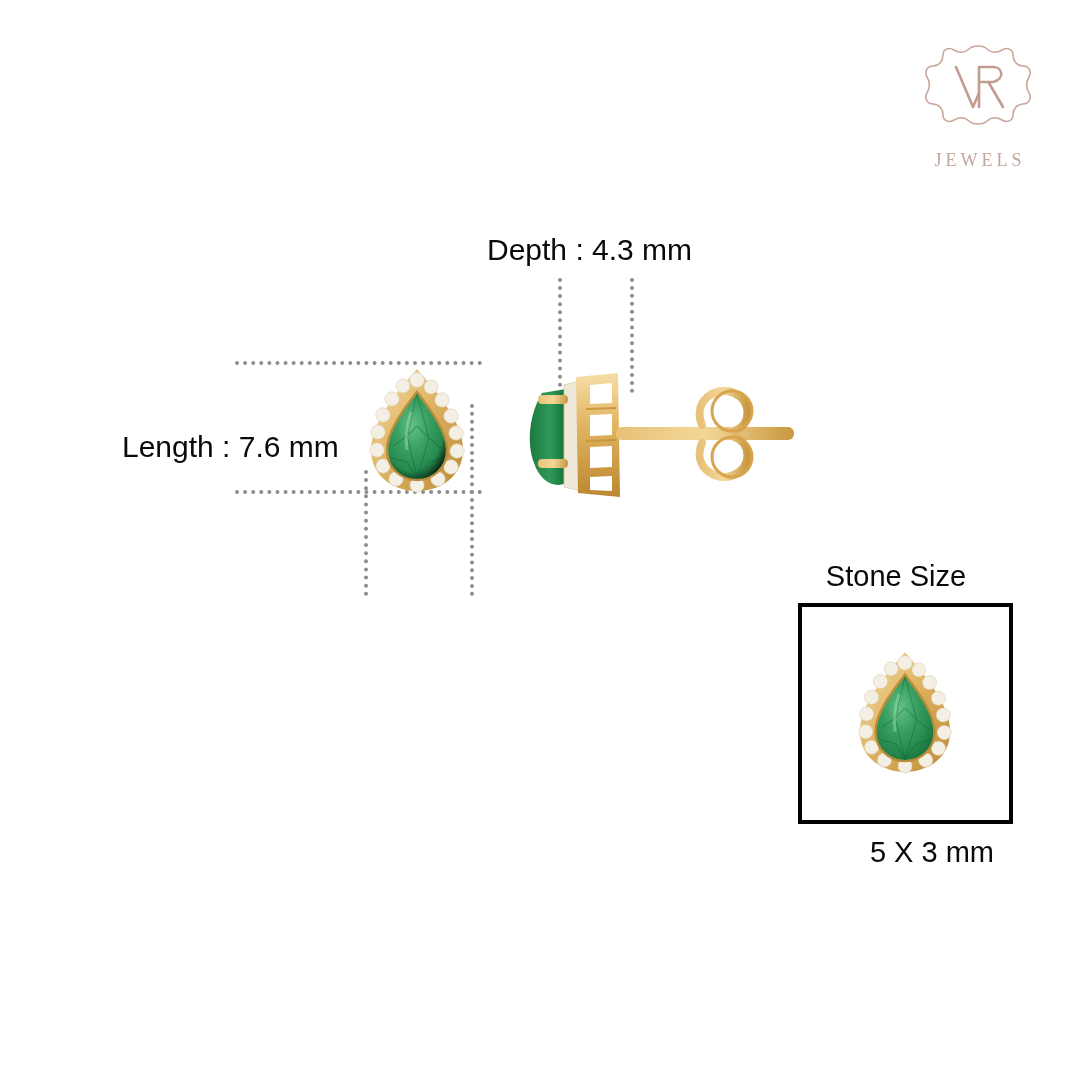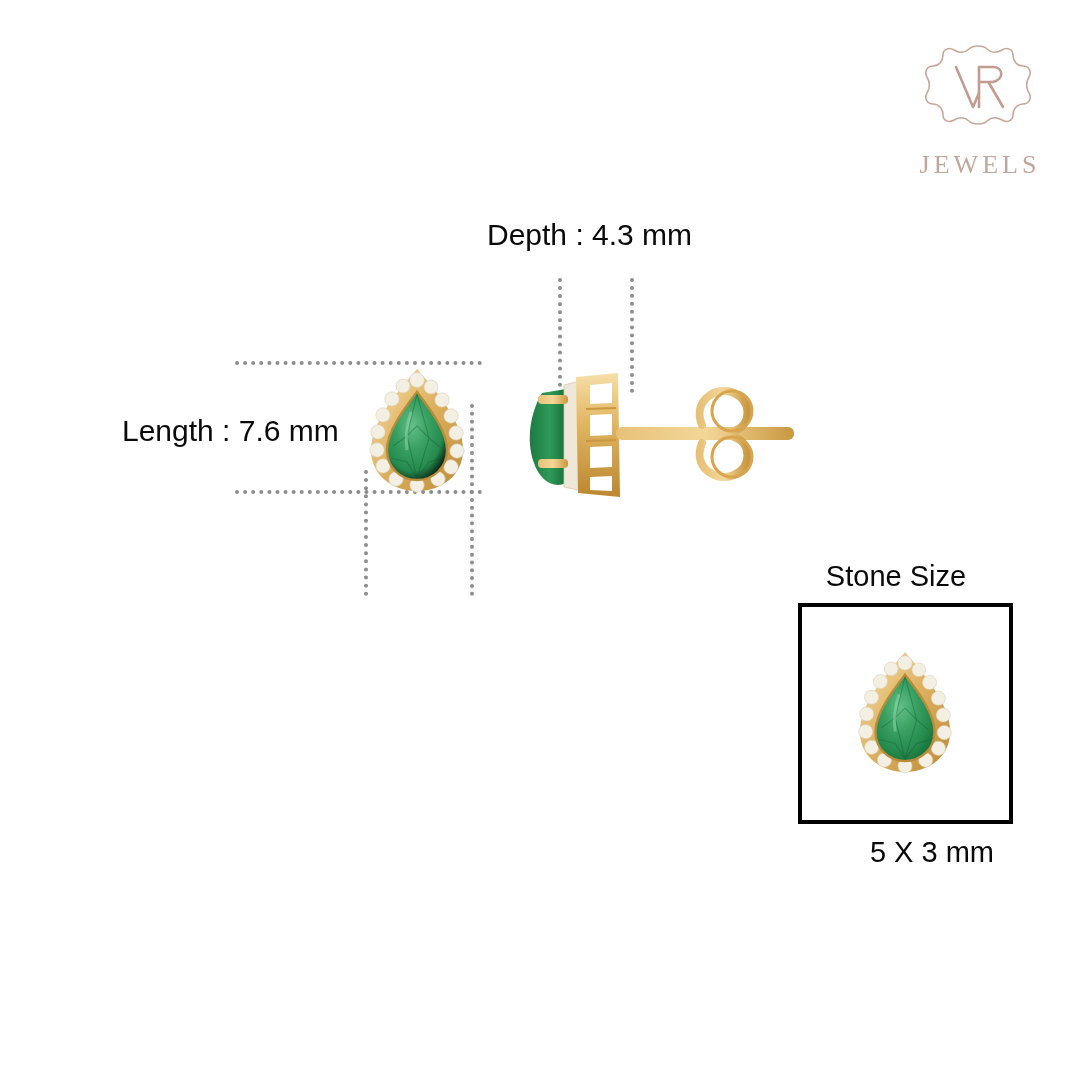--- a/index.html
+++ b/index.html
@@ -31,35 +31,35 @@
     width: 130px;
     height: 105px;
   }
   #brand-word {
     position: absolute;
     left: 0;
     top: 105px;
     width: 150px;
     text-align: center;
     font-family: "Liberation Serif", serif;
-    font-size: 26px;
+    font-size: 18px;
     letter-spacing: 4px;
     color: #c2a69c;
   }
 
   
   .dim-label {
     position: absolute;
     font-family: "Liberation Sans", sans-serif;
     font-size: 30px;
     color: #0a0a0a;
     white-space: nowrap;
   }
-  #label-depth  { left: 487px; top: 218px; }
-  #label-length { left: 122px; top: 414px; }
+  #label-depth  { left: 487px; top: 233px; }
+  #label-length { left: 122px; top: 430px; }
   #label-width  { left: 344px; top: 608px; }
 
   
   .guide-h {
     position: absolute;
     height: 0px;
     border-top: 4px dotted #8d8d8d;
   }
   .guide-v {
     position: absolute;

